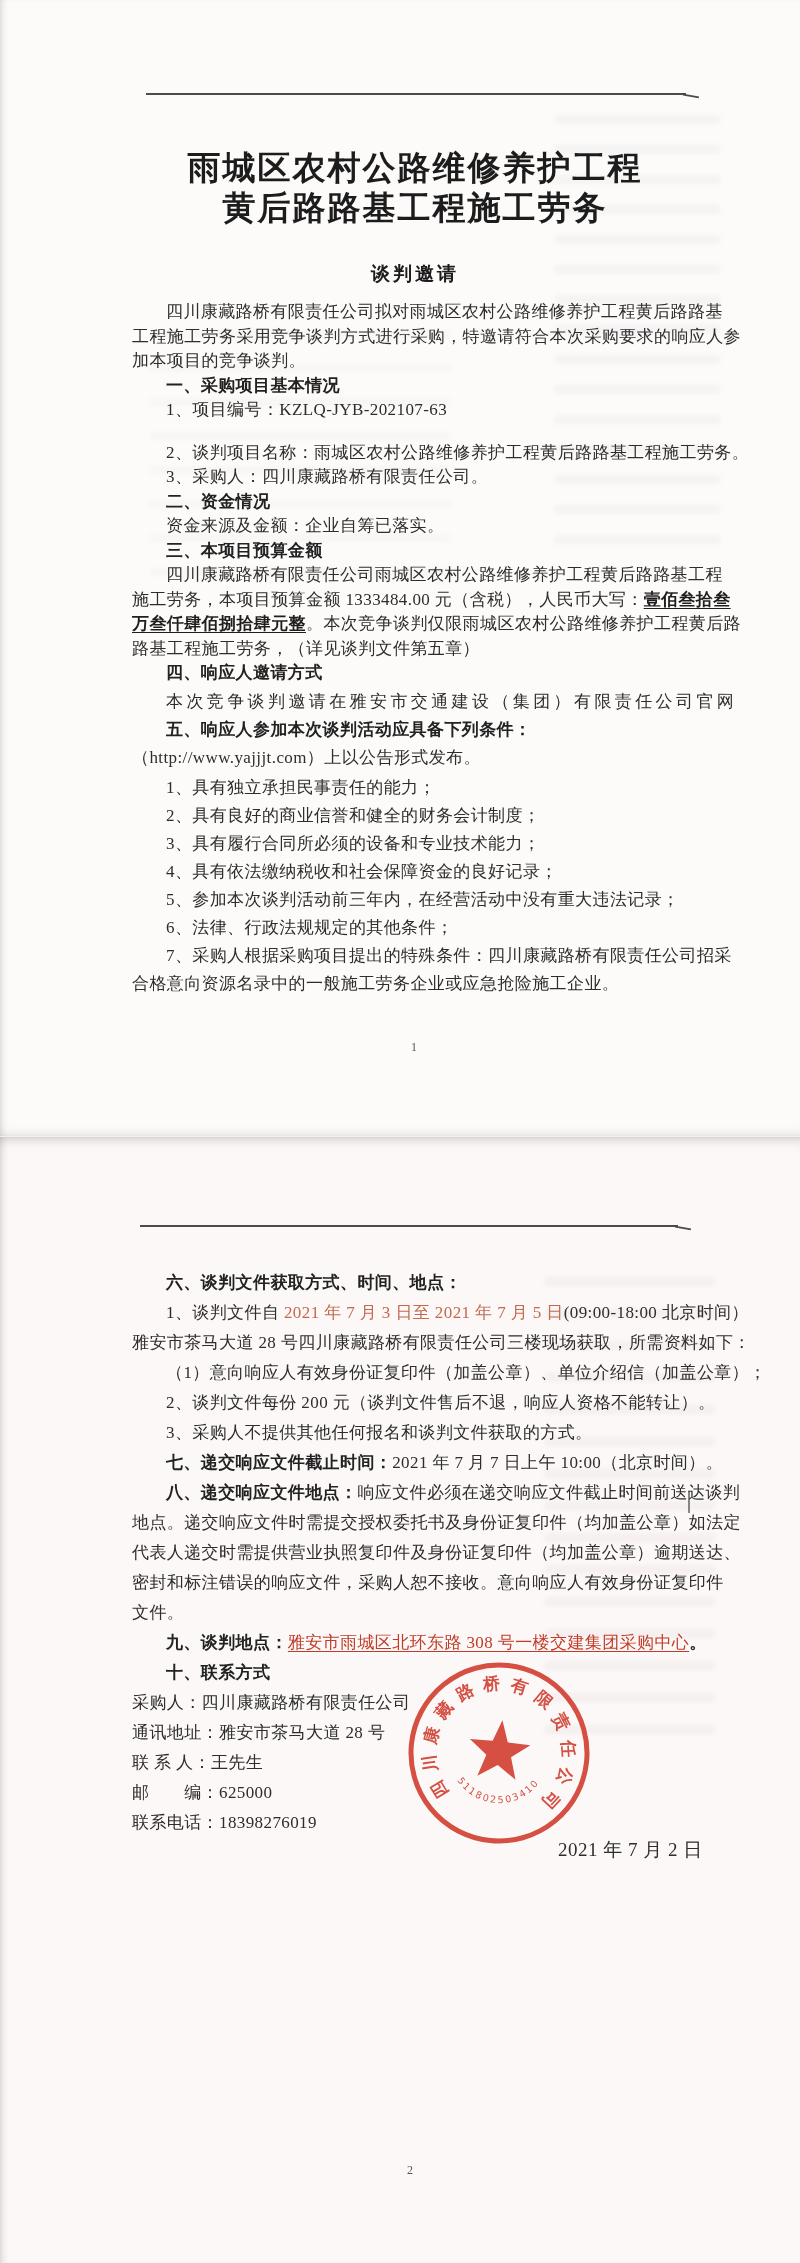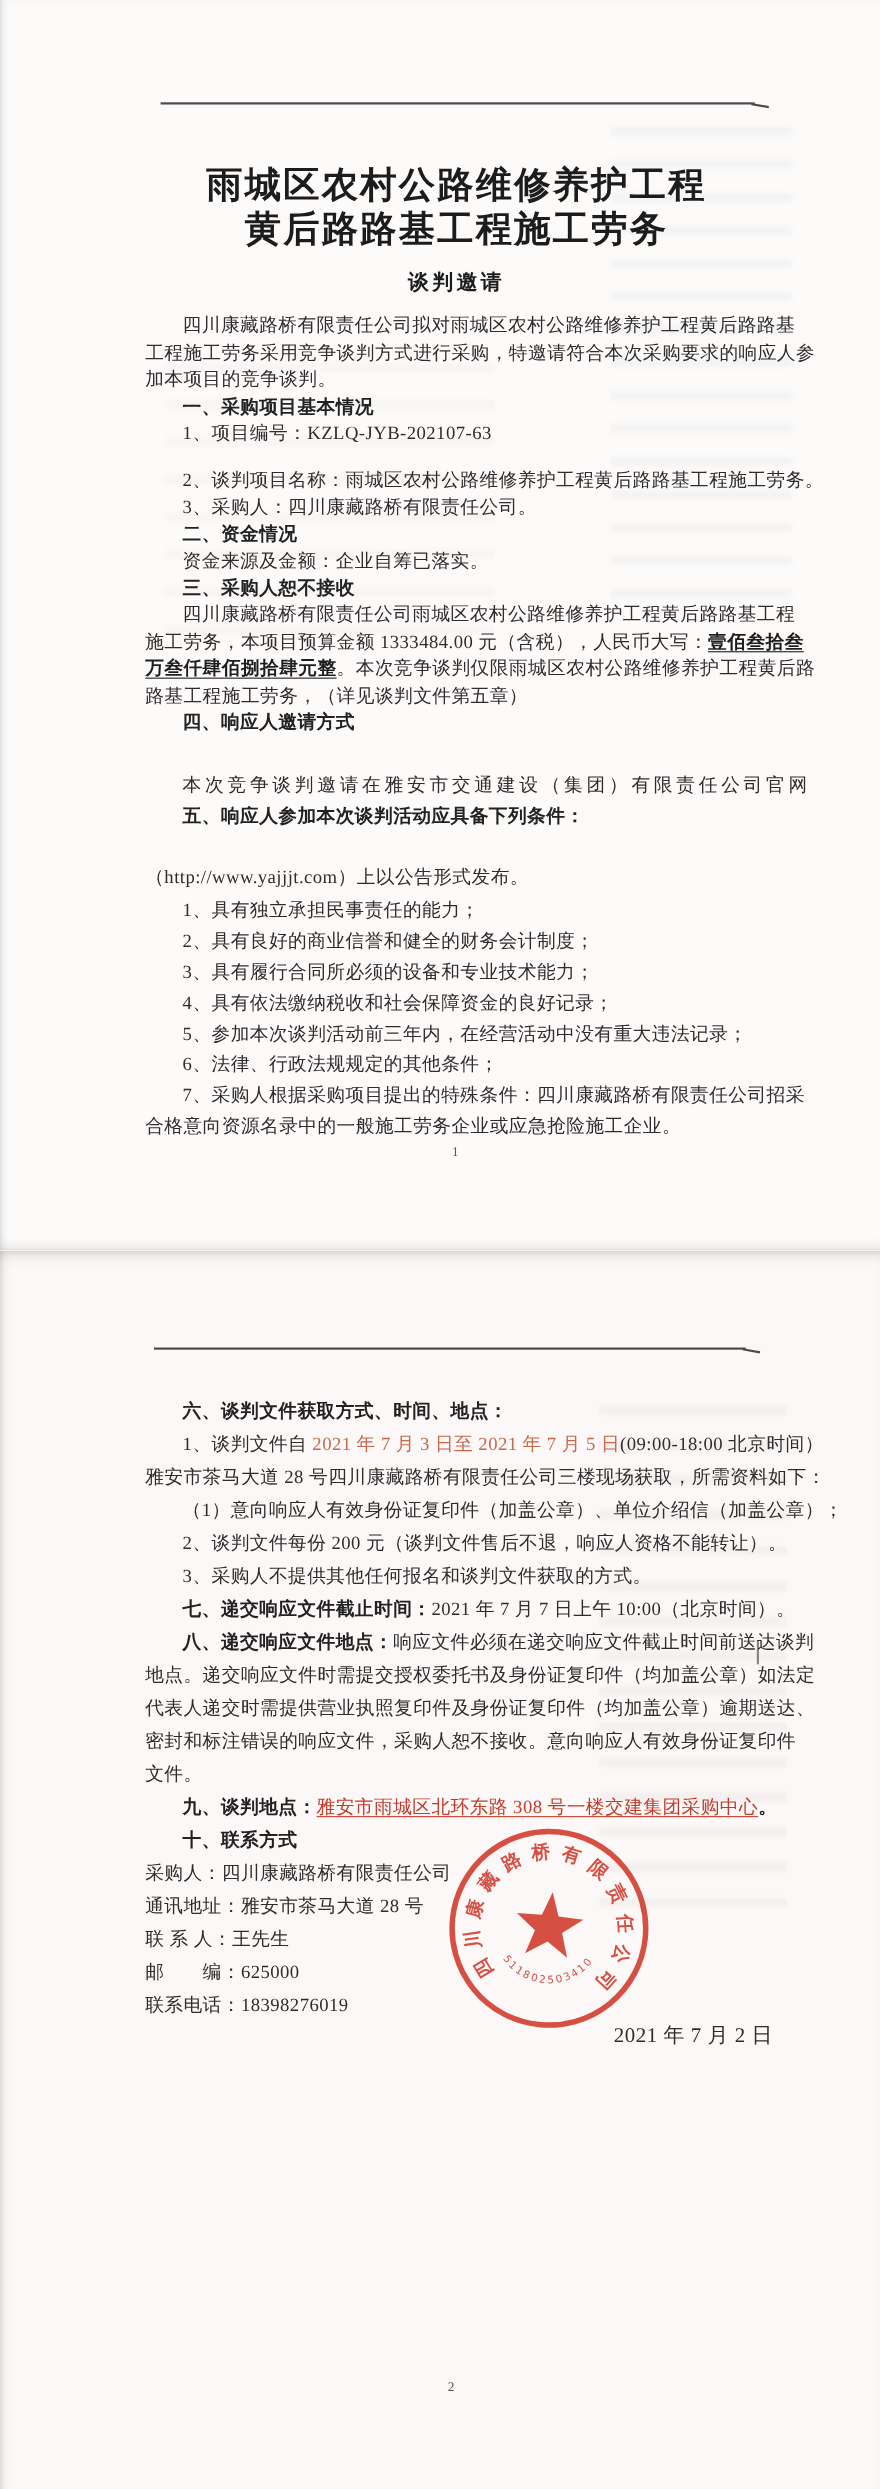--- a/index.html
+++ b/index.html
@@ -29,28 +29,28 @@
   .content1{position:absolute;left:132px;top:148px;width:566px;}
   .content2{position:absolute;left:132px;top:131px;width:568px;}
   .doc-title{
     font-family:"Liberation Sans","DejaVu Sans",sans-serif;
     font-weight:bold;font-size:33px;line-height:40px;text-align:center;
     letter-spacing:2px;color:#1d1c1c;
   }
   .doc-subtitle{
     font-family:"Liberation Sans","DejaVu Sans",sans-serif;
     font-weight:bold;font-size:19px;line-height:28px;text-align:center;
-    letter-spacing:3px;margin-top:16px;color:#1d1c1c;
+    letter-spacing:3px;margin-top:32px;color:#1d1c1c;
   }
   .body1{margin-top:12px;font-size:17px;letter-spacing:.4px;}
   .body2{font-size:17px;letter-spacing:.4px;}
   .line{white-space:nowrap;}
   .body1 .line{line-height:24.5px;}
   .body1 .it{line-height:28px;}
-  .body1 .lh32{line-height:32px;margin-top:28px;}
+  .body1 .lh32{line-height:32px;}
   .body2 .line{line-height:30px;}
   .ind{padding-left:34px;}
   .g18{margin-bottom:18px;}
   .ls3{letter-spacing:3.4px;}
   .b{font-weight:bold;font-family:"Liberation Sans","DejaVu Sans",sans-serif;color:#222;}
   .u{text-underline-offset:3px;}
   .bu{font-weight:bold;text-decoration:underline;text-underline-offset:3px;color:#1f1e1e;}
   .red{color:#c4694c;}
   .redu{color:#c23b28;text-decoration:underline;text-underline-offset:3px;text-decoration-color:#c23b28;}
   .pagenum{position:absolute;font-size:12px;color:#555;font-family:"Liberation Serif",serif;}
@@ -86,21 +86,21 @@
     <div class="body1">
         <div class="line ind"><span>四川康藏路桥有限责任公司拟对雨城区农村公路维修养护工程黄后路路基</span></div>
         <div class="line"><span>工程施工劳务采用竞争谈判方式进行采购，特邀请符合本次采购要求的响应人参</span></div>
         <div class="line"><span>加本项目的竞争谈判。</span></div>
         <div class="line ind"><span class="b">一、采购项目基本情况</span></div>
         <div class="line ind g18"><span>1、项目编号：KZLQ-JYB-202107-63</span></div>
         <div class="line ind"><span>2、谈判项目名称：雨城区农村公路维修养护工程黄后路路基工程施工劳务。</span></div>
         <div class="line ind"><span>3、采购人：四川康藏路桥有限责任公司。</span></div>
         <div class="line ind"><span class="b">二、资金情况</span></div>
         <div class="line ind"><span>资金来源及金额：企业自筹已落实。</span></div>
-        <div class="line ind"><span class="b">三、采购人恕不接收</span></div>
+        <div class="line ind"><span class="b">三、本项目预算金额</span></div>
         <div class="line ind"><span>四川康藏路桥有限责任公司雨城区农村公路维修养护工程黄后路路基工程</span></div>
         <div class="line"><span>施工劳务，本项目预算金额 </span><span class="u">1333484.00</span><span> 元（含税），人民币大写：</span><span class="bu">壹佰叁拾叁</span></div>
         <div class="line"><span class="bu">万叁仟肆佰捌拾肆元整</span><span>。本次竞争谈判仅限雨城区农村公路维修养护工程黄后路</span></div>
         <div class="line"><span>路基工程施工劳务，（详见谈判文件第五章）</span></div>
         <div class="line ind"><span class="b">四、响应人邀请方式</span></div>
         <div class="line ind ls3 lh32"><span>本次竞争谈判邀请在雅安市交通建设（集团）有限责任公司官网</span></div>
         <div class="line ind"><span class="b">五、响应人参加本次谈判活动应具备下列条件：</span></div>
         <div class="line lh32"><span>（http://www.yajjjt.com）上以公告形式发布。</span></div>
         <div class="line ind it"><span>1、具有独立承担民事责任的能力；</span></div>
         <div class="line ind it"><span>2、具有良好的商业信誉和健全的财务会计制度；</span></div>

